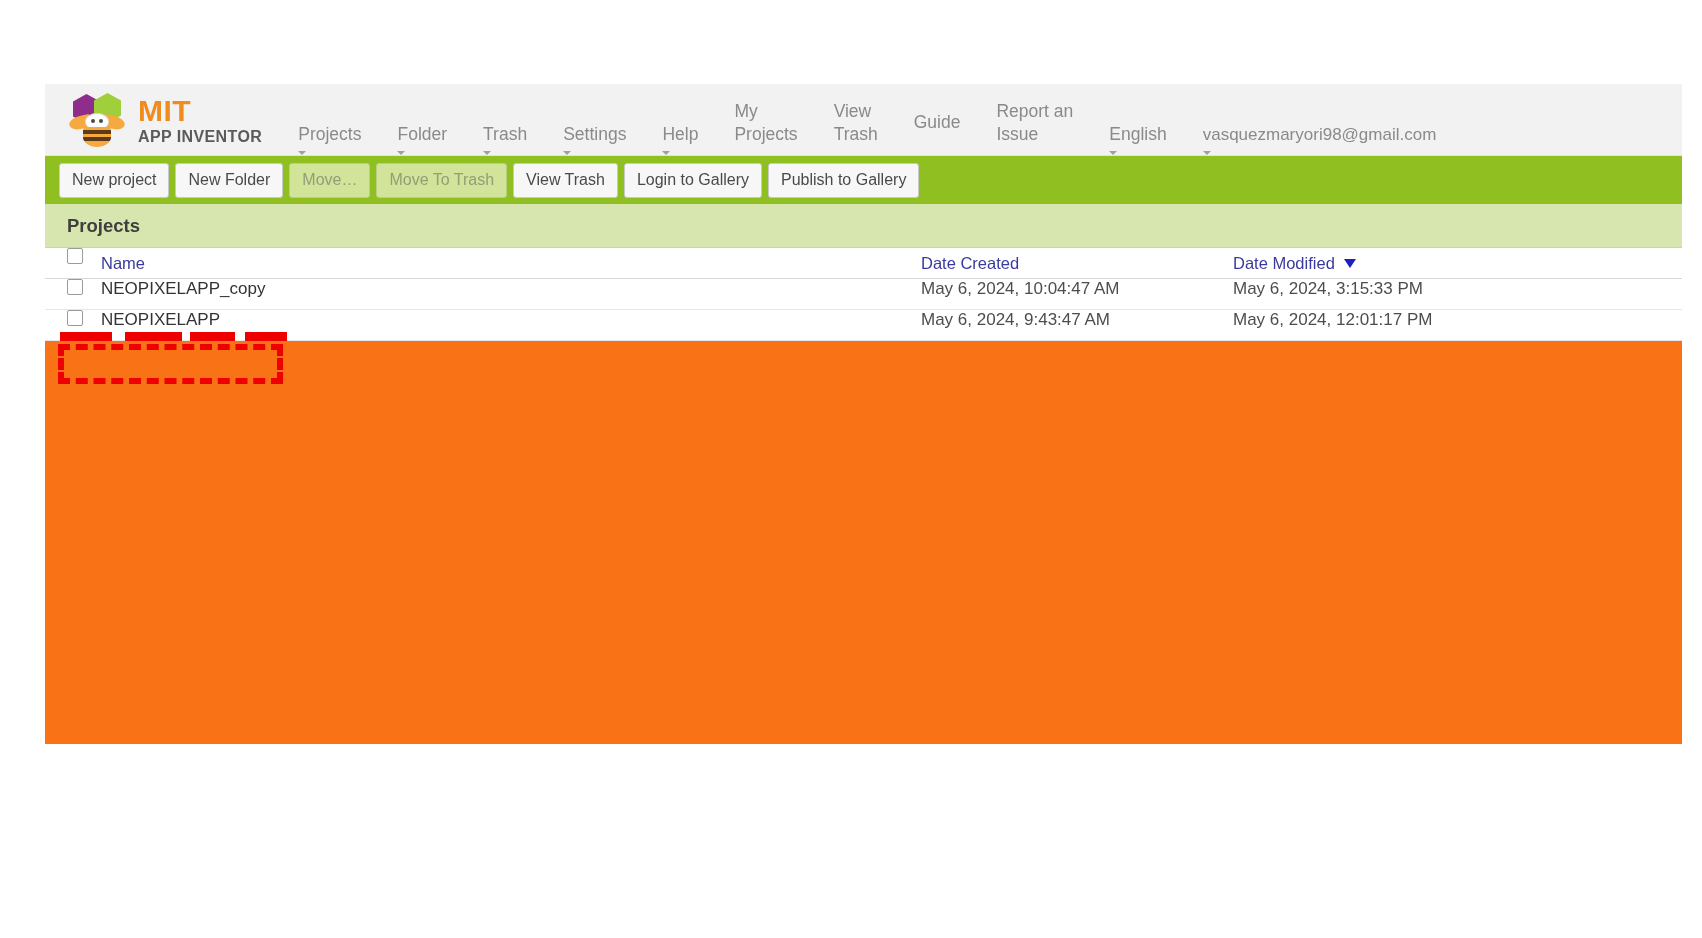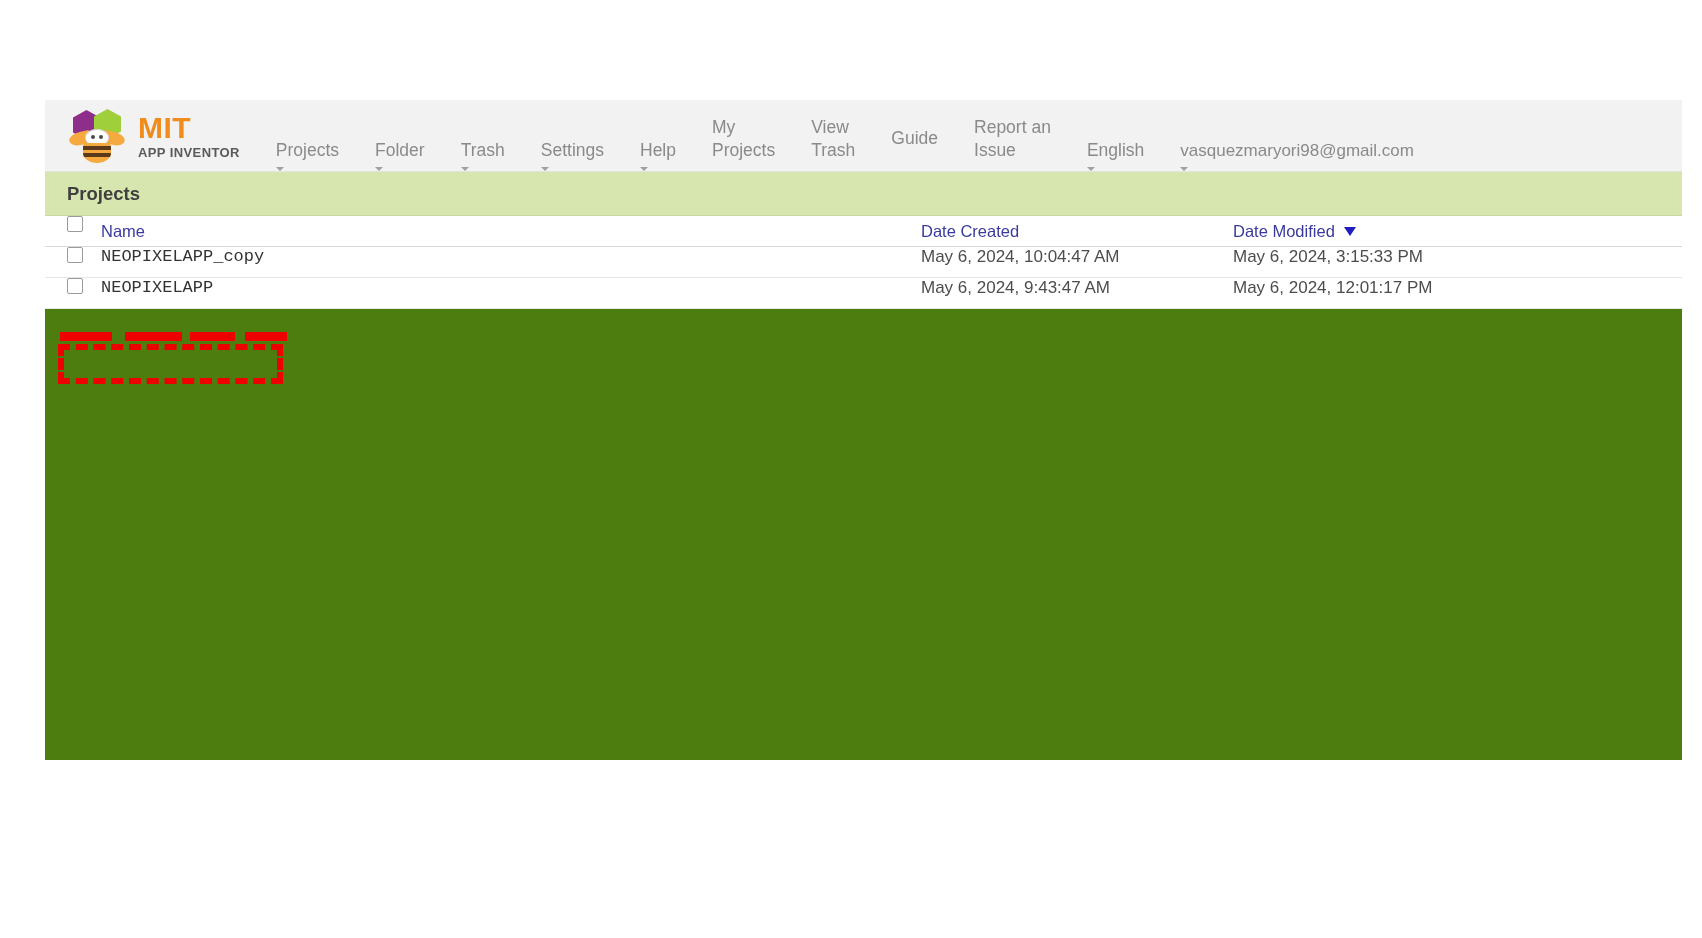--- a/index.html
+++ b/index.html
@@ -10,24 +10,24 @@
     background: #ffffff;
     font-family: "Liberation Sans", sans-serif;
     overflow: hidden;
     position: relative;
   }
 
   
   .app-shell {
     position: absolute;
     left: 45px;
-    top: 100px;
+    top: 84px;
     width: 1637px;
     height: 660px;
-    background: #4d7c0f;
+    background: #f97316;
   }
 
   
   .topbar {
     position: relative;
     height: 72px;
     background: #f2f2f2;
     border-bottom: 1px solid #e3e3e3;
     display: flex;
     align-items: flex-start;
@@ -100,21 +100,21 @@
   .stripe.s2 { top: 10px; }
   .logo-text { line-height: 1; flex: 0 0 auto; }
   .logo-mit {
     font-size: 30px;
     font-weight: bold;
     color: #f08c1e;
     letter-spacing: 0.5px;
     font-family: "Liberation Sans", sans-serif;
   }
   .logo-sub {
-    font-size: 13px;
+    font-size: 16px;
     font-weight: bold;
     color: #5a5a5a;
     letter-spacing: 0.4px;
     margin-top: 3px;
   }
 
   
   .nav-items {
     display: flex;
     align-items: flex-start;
@@ -226,21 +226,21 @@
   .sort-caret {
     width: 0; height: 0;
     border-left: 6px solid transparent;
     border-right: 6px solid transparent;
     border-top: 9px solid #1f1fbf;
   }
   .td {
     color: #4d4d4d;
     font-size: 17px;
   }
-  .td.project-name { color: #333333; font-family: Liberation Mono, monospace; }
+  .td.project-name { color: #333333; }
 
   
   .annot { position: absolute; pointer-events: none; }
 
   .redact {
     background: #ee0000;
     position: absolute;
     height: 9px;
   }
   .red-box {
@@ -317,20 +317,29 @@
         <span>English</span>
         <span class="nav-caret"></span>
       </div>
       <div class="nav-item has-caret email">
         <span>vasquezmaryori98@gmail.com</span>
         <span class="nav-caret"></span>
       </div>
     </div>
   </div>
 
+  <div class="actionbar">
+    <div class="btn">New project</div>
+    <div class="btn">New Folder</div>
+    <div class="btn disabled">Move…</div>
+    <div class="btn disabled">Move To Trash</div>
+    <div class="btn">View Trash</div>
+    <div class="btn">Login to Gallery</div>
+    <div class="btn">Publish to Gallery</div>
+  </div>
 
   <div class="panel-head">
     <div class="panel-head-title">Projects</div>
   </div>
 
   <div class="table-wrap">
 
     <div class="trow header">
       <div class="cbox"></div>
       <div class="col-name th">

